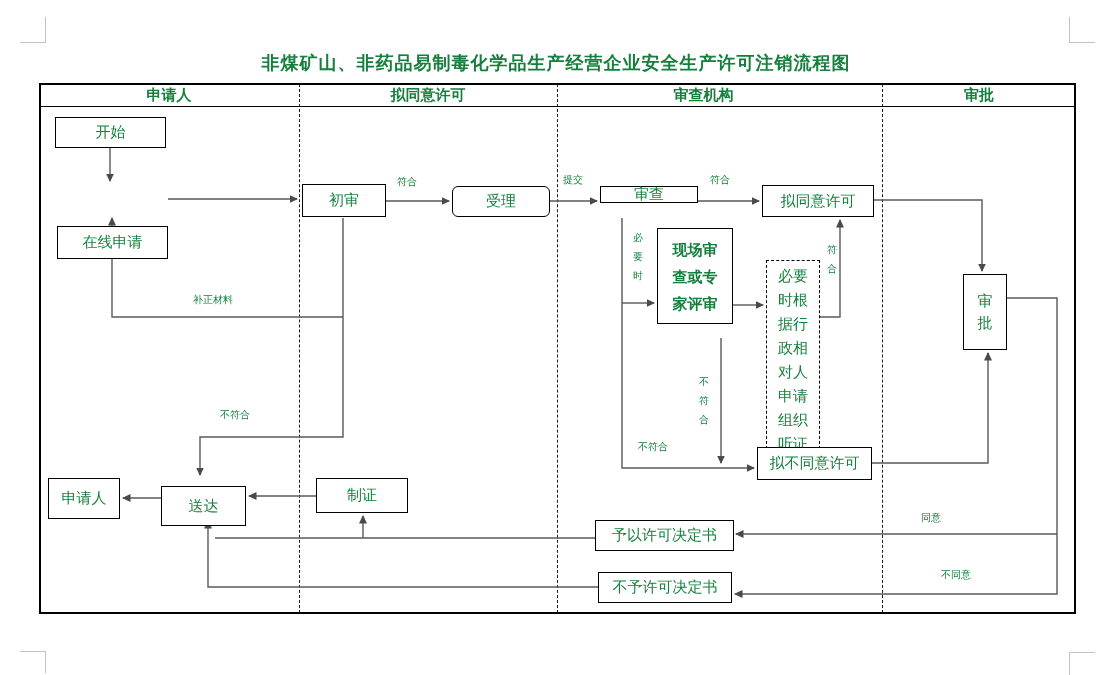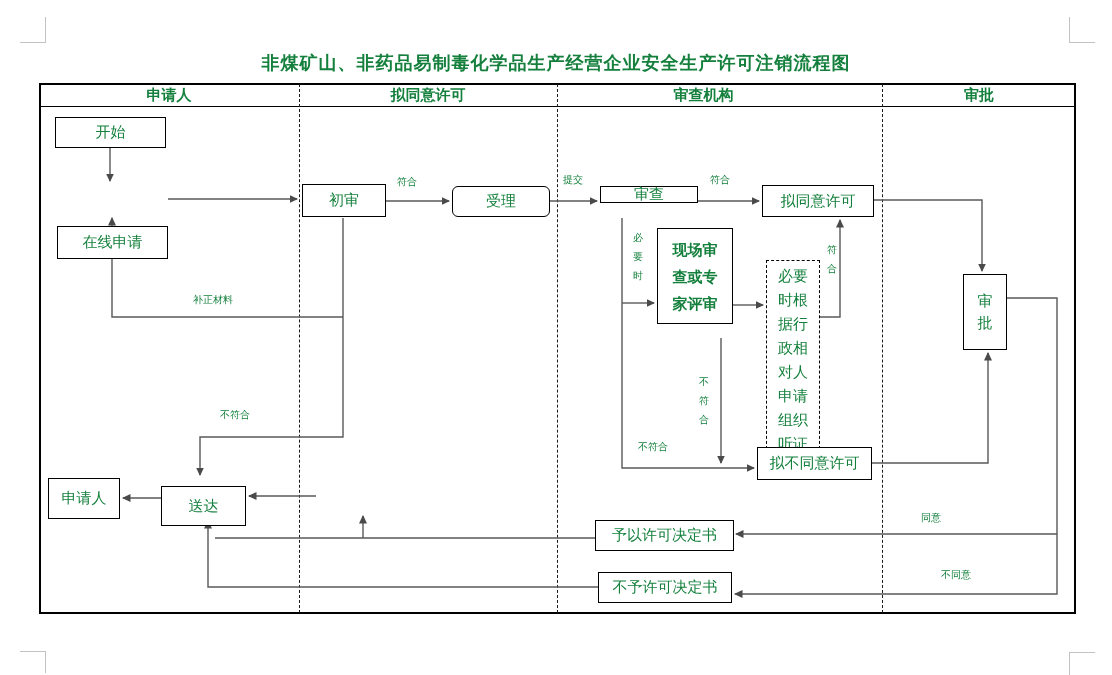--- a/index.html
+++ b/index.html
@@ -117,20 +117,21 @@
 政相
 对人
 申请
 组织
 听证</div>
   <div class="node" style="left:963px;top:274px;width:44px;height:76px;line-height:22px;">审
 批</div>
   <div class="node" style="left:757px;top:447px;width:115px;height:33px;">拟不同意许可</div>
   <div class="node" style="left:595px;top:520px;width:139px;height:31px;">予以许可决定书</div>
   <div class="node" style="left:598px;top:572px;width:134px;height:31px;">不予许可决定书</div>
+  <div class="node" style="left:316px;top:478px;width:92px;height:35px;">制证</div>
   <div class="node" style="left:161px;top:478px;width:85px;height:40px;margin-top:8px;">送达</div>
   <div class="node" style="left:48px;top:478px;width:72px;height:41px;">申请人</div>
 
   <div class="edge-label" style="left:397px;top:172px;">符合</div>
   <div class="edge-label" style="left:563px;top:170px;">提交</div>
   <div class="edge-label" style="left:710px;top:170px;">符合</div>
   <div class="edge-label" style="left:193px;top:290px;">补正材料</div>
   <div class="edge-label" style="left:220px;top:405px;">不符合</div>
   <div class="edge-label" style="left:633px;top:228px;">必
 要

